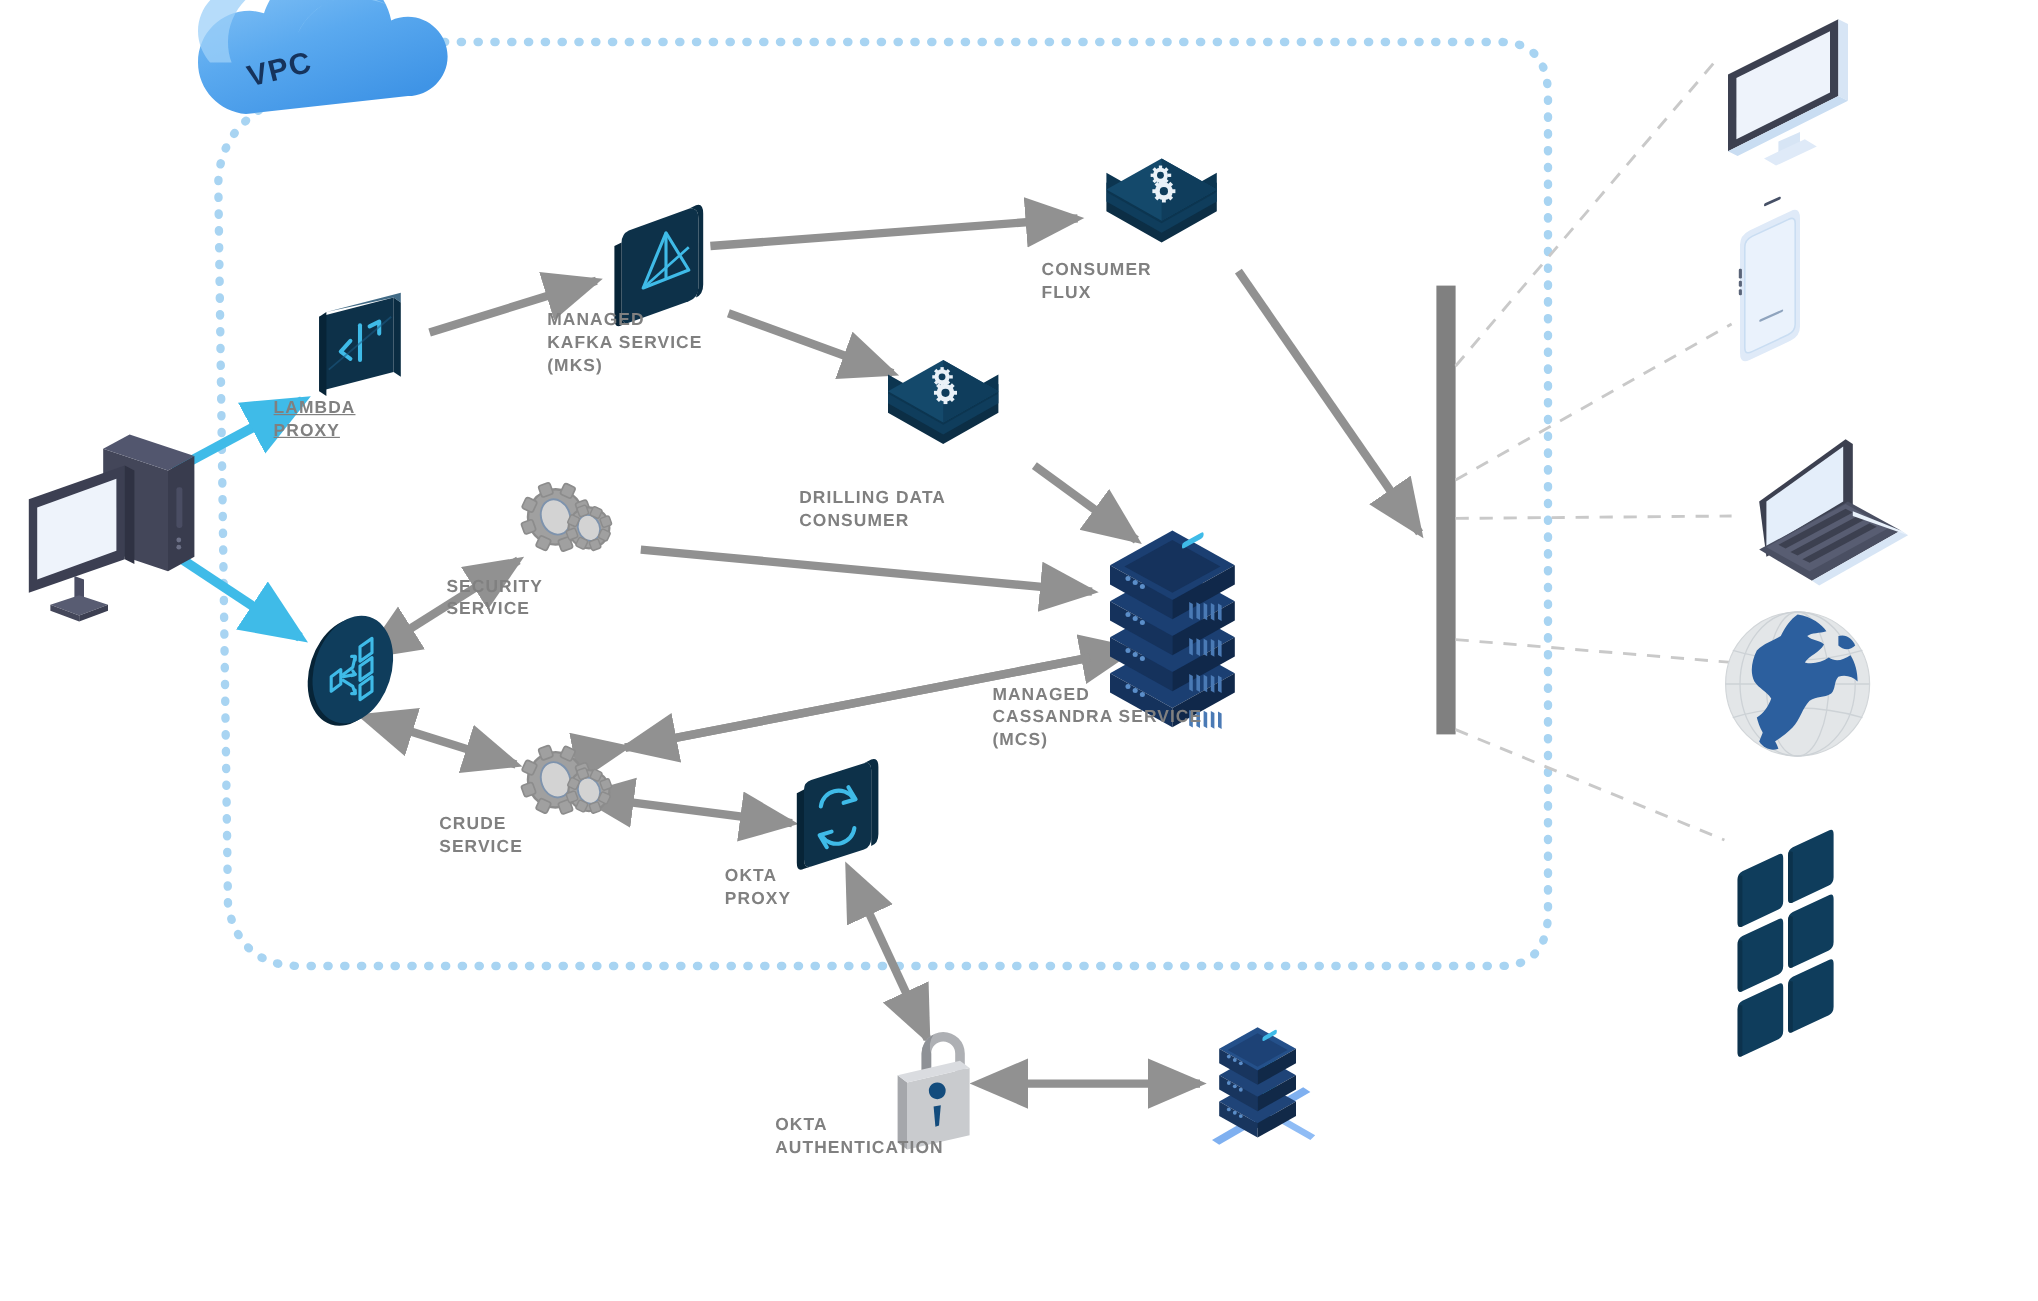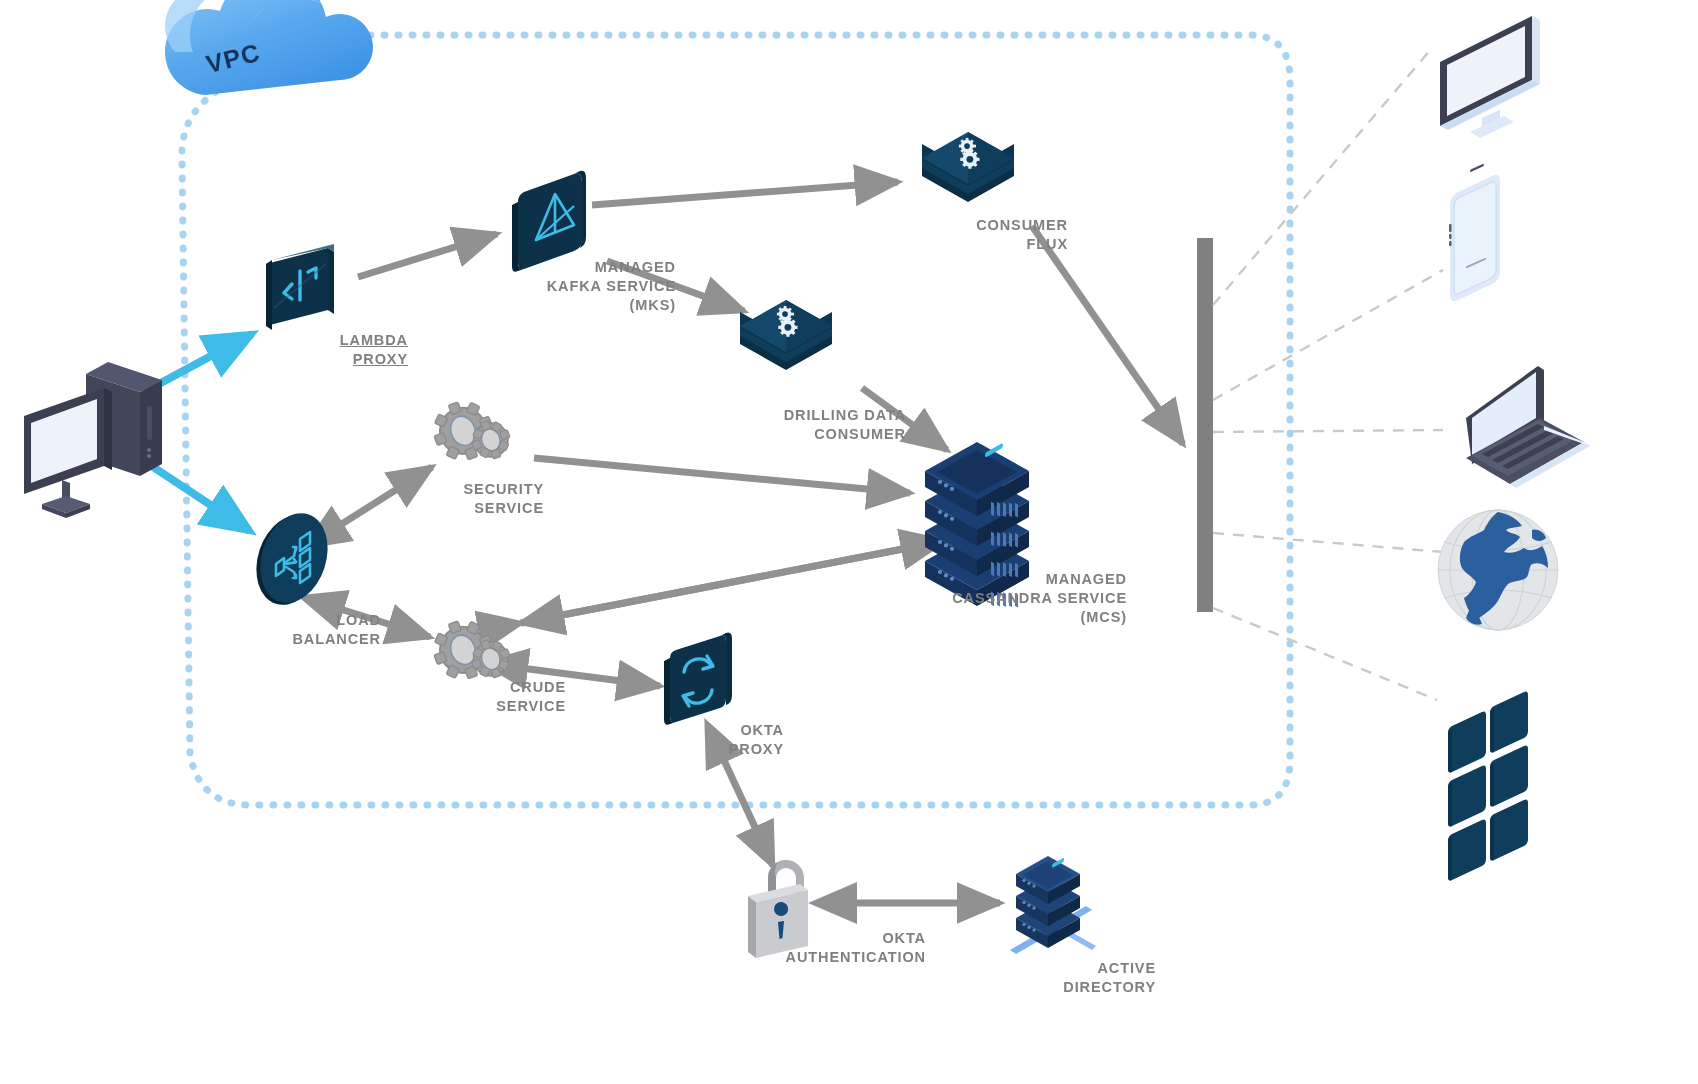--- a/index.html
+++ b/index.html
@@ -1,21 +1,21 @@
 <!DOCTYPE html>
 <html><head>
 <meta charset="utf-8">
 <style>
   html,body{margin:0;padding:0;background:#ffffff;}
   body{width:1698px;height:1084px;overflow:hidden;font-family:"Liberation Sans",sans-serif;}
   #stage{position:relative;width:1698px;height:1084px;background:#fff;}
   #svgroot{position:absolute;left:0;top:0;width:1698px;height:1084px;}
   .node-label{
     position:absolute;
-    text-align:right;
+    text-align:left;
     font-family:"Liberation Sans",sans-serif;
     font-weight:bold;
     font-size:14.5px;
     letter-spacing:.9px;
     line-height:1.32;
     color:#808080;
     text-transform:uppercase;
     white-space:pre-line;
     transform:translateX(-50%);
     pointer-events:none;
@@ -574,31 +574,27 @@
   <div class="node-label" style="left:968px;top:216px;width:200px;">CONSUMER
 FLUX</div>
 
   <div class="node-label" style="left:786px;top:406px;width:240px;">DRILLING DATA
 CONSUMER</div>
 
   <div class="node-label" style="left:977px;top:570px;width:300px;">MANAGED
 CASSANDRA SERVICE
 (MCS)</div>
 
-  <div class="node-label" style="left:444px;top:480px;width:200px;">SECURITY
+  <div class="node-label" style="left:472px;top:480px;width:200px;">SECURITY
 SERVICE</div>
 
-  <div class="node-label" style="left:281px;top:611px;width:200px;">LOAD
-BALANCER</div>
 
   <div class="node-label" style="left:466px;top:678px;width:200px;">CRUDE
 SERVICE</div>
 
   <div class="node-label" style="left:694px;top:721px;width:180px;">OKTA
 PROXY</div>
 
   <div class="node-label" style="left:786px;top:929px;width:280px;">OKTA
 AUTHENTICATION</div>
 
-  <div class="node-label" style="left:1046px;top:959px;width:220px;">ACTIVE
-DIRECTORY</div>
 
 </div>
 
 </body></html>

